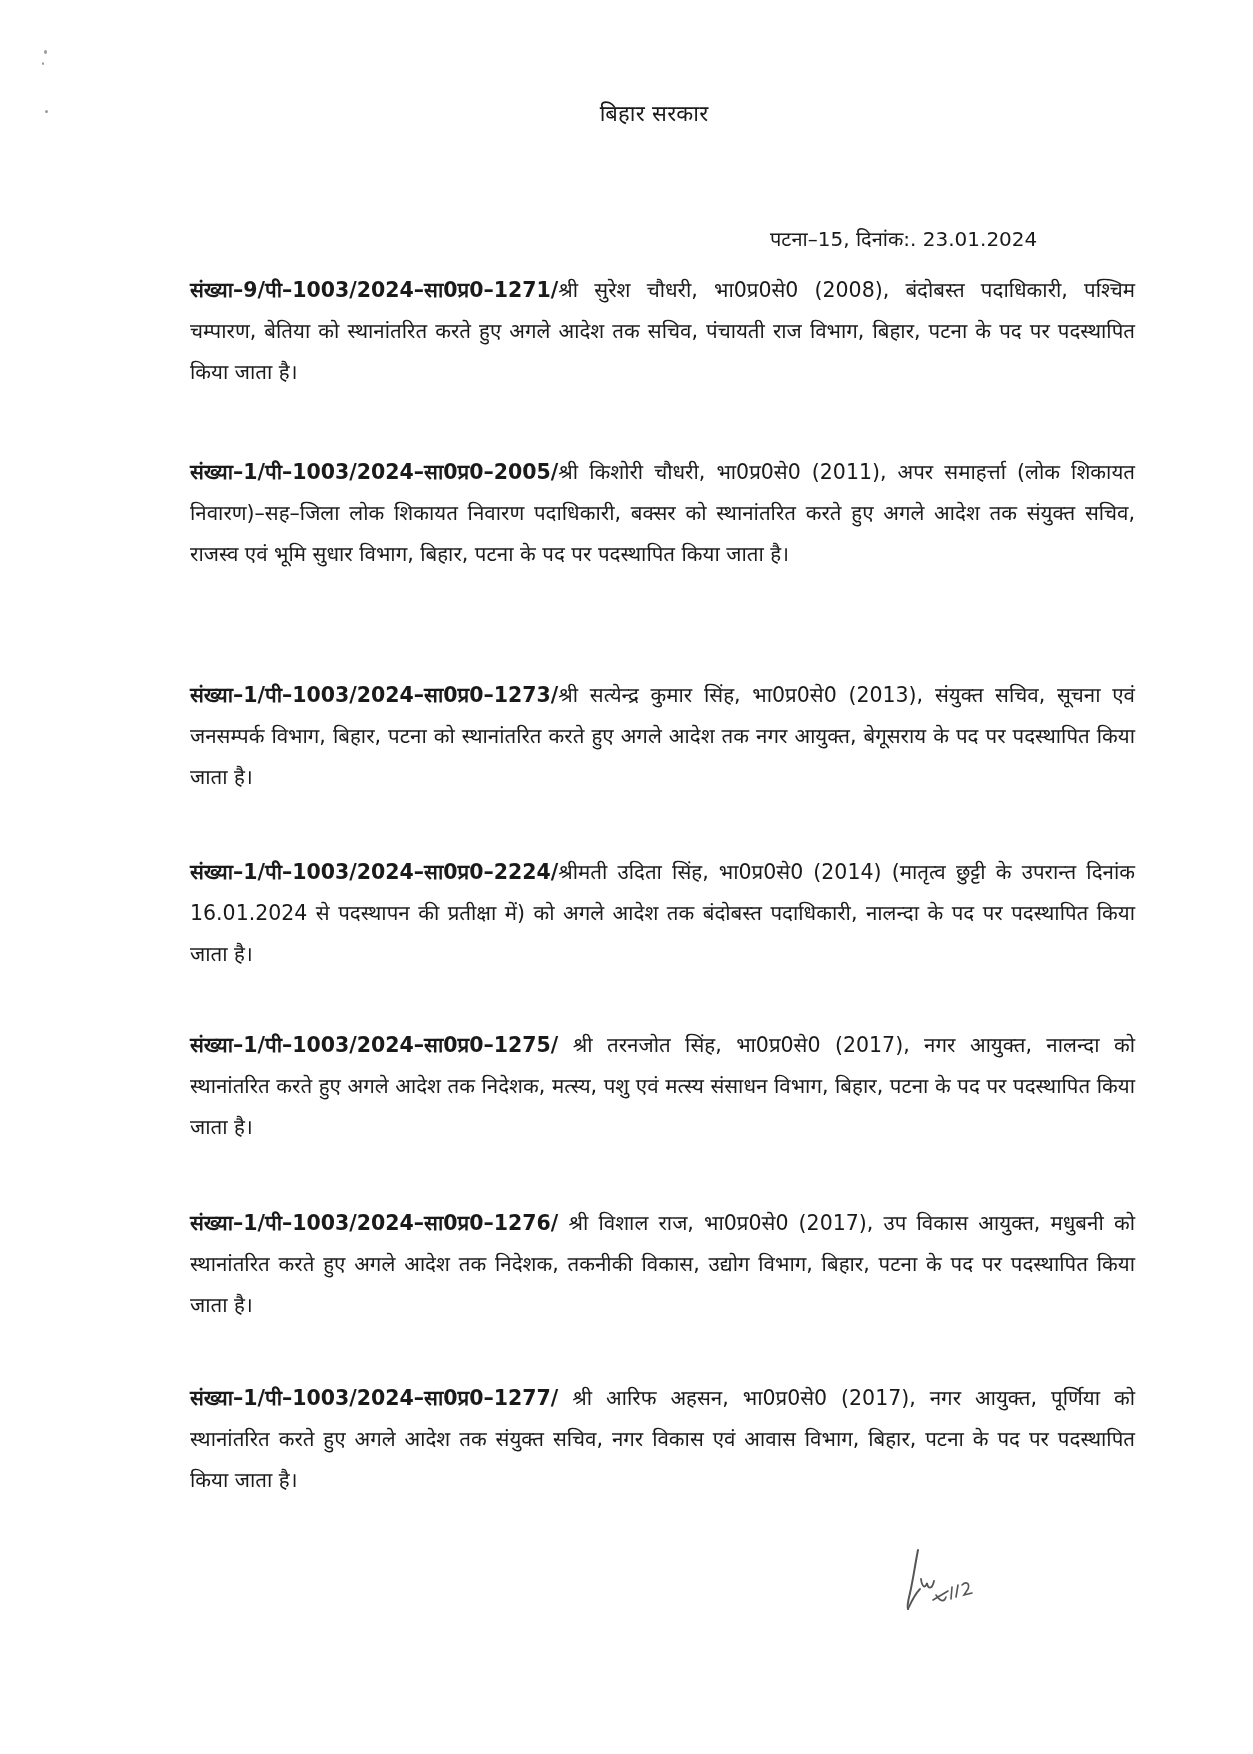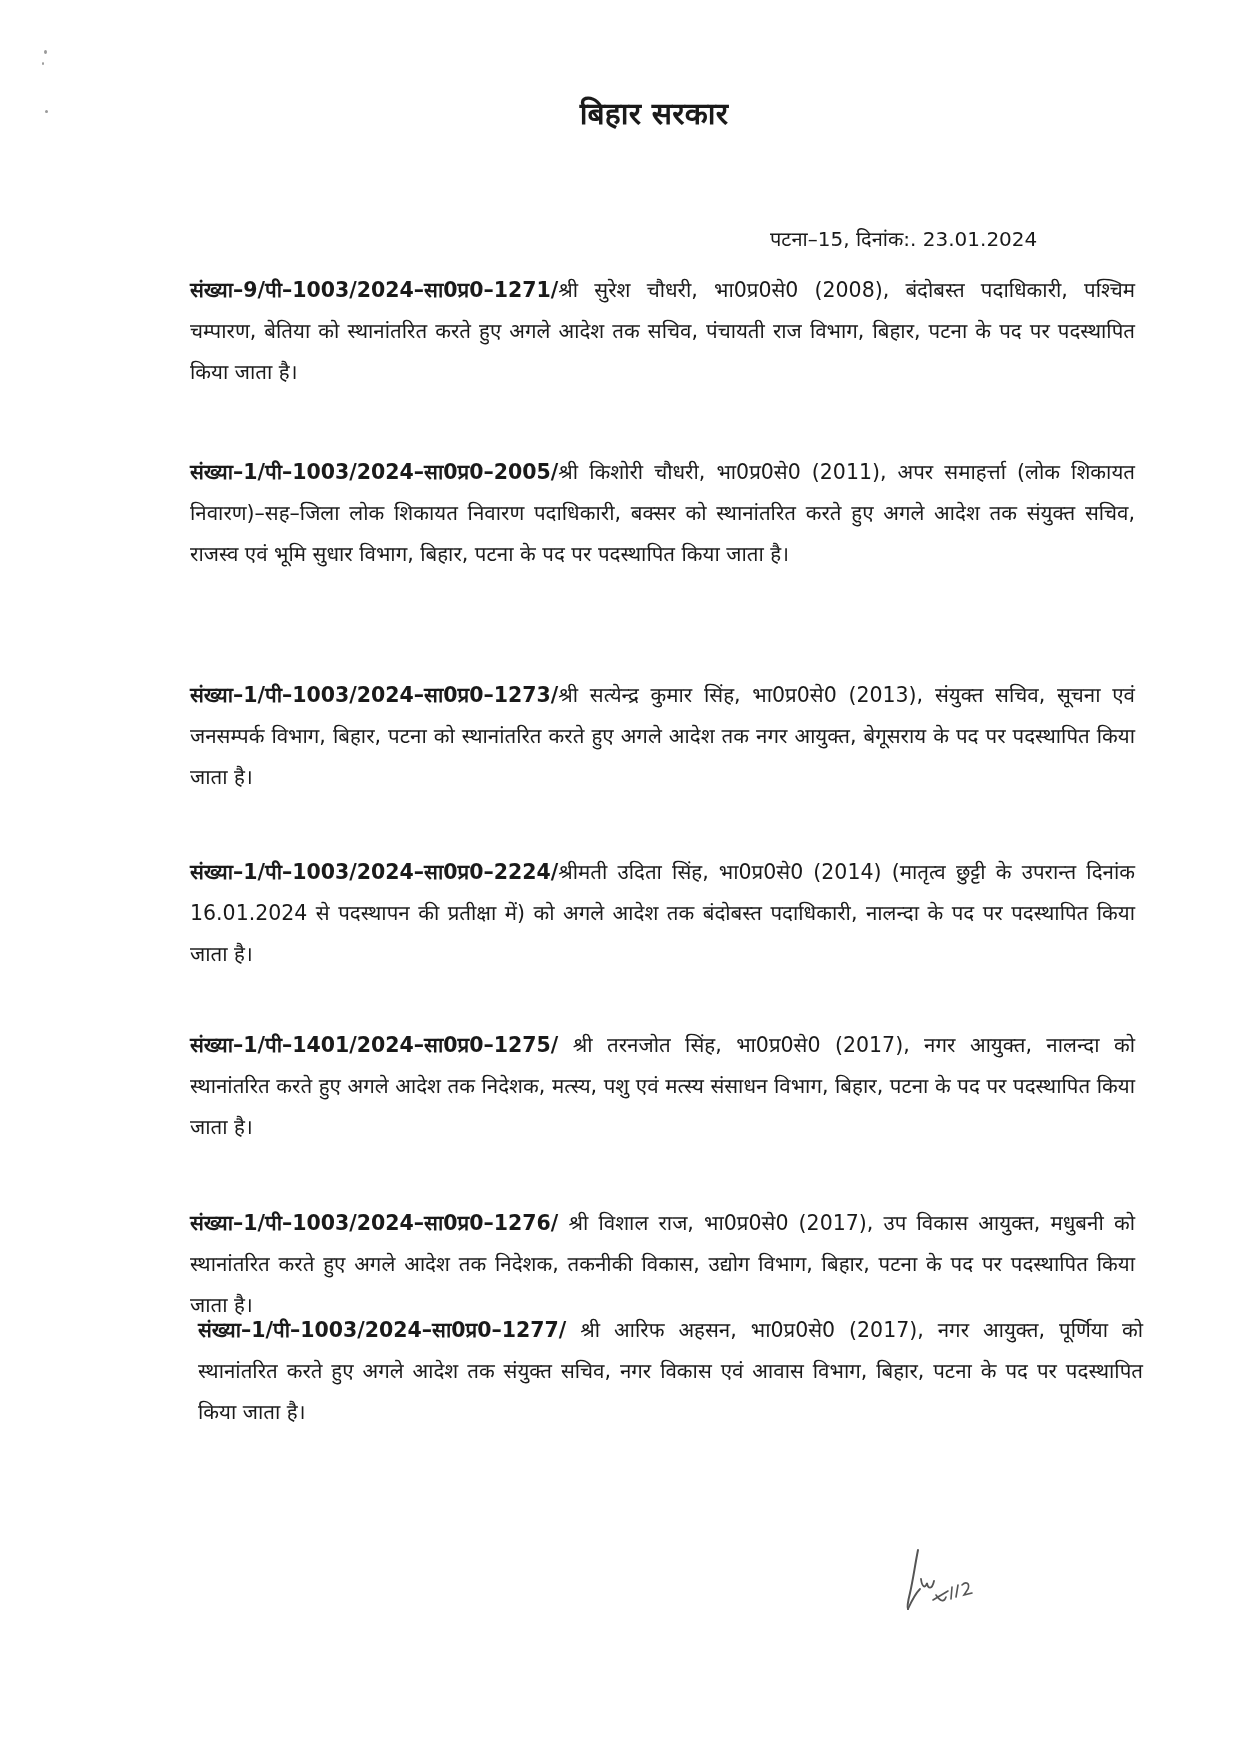--- a/index.html
+++ b/index.html
@@ -26,25 +26,24 @@
       background: #9a9a9a;
       border-radius: 50%;
     }
     .header {
       position: absolute;
       left: 0; top: 92px;
       width: 1253px;
       text-align: center;
     }
     .header-line {
-      font-size: 30px;
+      font-size: 22px;
       line-height: 44px;
       letter-spacing: 0.2px;
       margin-left: 55px;
-      font-weight: bold;
     }
     .header-title {
       display: inline-block;
       text-decoration: underline;
       text-underline-offset: 6px;
       text-decoration-thickness: 2px;
     }
     .dateline {
       position: absolute;
       left: 770px; top: 225px;
@@ -94,28 +93,28 @@
 
   <div class="notice" style="top:675px;">
     <span class="ref">संख्या–1/पी–1003/2024–सा0प्र0–1273/</span><span>श्री सत्येन्द्र कुमार सिंह, भा0प्र0से0 (2013), संयुक्त सचिव, सूचना एवं जनसम्पर्क विभाग, बिहार, पटना को स्थानांतरित करते हुए अगले आदेश तक नगर आयुक्त, बेगूसराय के पद पर पदस्थापित किया जाता है।</span>
   </div>
 
   <div class="notice" style="top:852px;">
     <span class="ref">संख्या–1/पी–1003/2024–सा0प्र0–2224/</span><span>श्रीमती उदिता सिंह, भा0प्र0से0 (2014) (मातृत्व छुट्टी के उपरान्त दिनांक 16.01.2024 से पदस्थापन की प्रतीक्षा में) को अगले आदेश तक बंदोबस्त पदाधिकारी, नालन्दा के पद पर पदस्थापित किया जाता है।</span>
   </div>
 
   <div class="notice" style="top:1025px;">
-    <span class="ref">संख्या–1/पी–1401/2024–सा0प्र0–1275/</span><span> श्री तरनजोत सिंह, भा0प्र0से0 (2017), नगर आयुक्त, नालन्दा को स्थानांतरित करते हुए अगले आदेश तक निदेशक, मत्स्य, पशु एवं मत्स्य संसाधन विभाग, बिहार, पटना के पद पर पदस्थापित किया जाता है।</span>
+    <span class="ref">संख्या–1/पी–1003/2024–सा0प्र0–1275/</span><span> श्री तरनजोत सिंह, भा0प्र0से0 (2017), नगर आयुक्त, नालन्दा को स्थानांतरित करते हुए अगले आदेश तक निदेशक, मत्स्य, पशु एवं मत्स्य संसाधन विभाग, बिहार, पटना के पद पर पदस्थापित किया जाता है।</span>
   </div>
 
   <div class="notice" style="top:1203px;">
     <span class="ref">संख्या–1/पी–1003/2024–सा0प्र0–1276/</span><span> श्री विशाल राज, भा0प्र0से0 (2017), उप विकास आयुक्त, मधुबनी को स्थानांतरित करते हुए अगले आदेश तक निदेशक, तकनीकी विकास, उद्योग विभाग, बिहार, पटना के पद पर पदस्थापित किया जाता है।</span>
   </div>
 
-  <div class="notice" style="top:1310px;margin-left:8px;">
+  <div class="notice" style="top:1378px;">
     <span class="ref">संख्या–1/पी–1003/2024–सा0प्र0–1277/</span><span> श्री आरिफ अहसन, भा0प्र0से0 (2017), नगर आयुक्त, पूर्णिया को स्थानांतरित करते हुए अगले आदेश तक संयुक्त सचिव, नगर विकास एवं आवास विभाग, बिहार, पटना के पद पर पदस्थापित किया जाता है।</span>
   </div>
 
   <div class="signature">
     <svg width="140" height="80" viewBox="0 0 140 80" xmlns="http://www.w3.org/2000/svg">
       <path d="M30 5 C 27 20, 25 35, 22 48 C 20 56, 19 62, 20 64" stroke="#555" stroke-width="2" fill="none" stroke-linecap="round"></path>
       <path d="M20 64 C 24 55, 28 48, 32 44" stroke="#555" stroke-width="1.8" fill="none" stroke-linecap="round"></path>
       <path d="M33 34 C 34 42, 37 44, 39 38 C 40 44, 44 45, 46 36" stroke="#555" stroke-width="1.8" fill="none" stroke-linecap="round"></path>
       <path d="M45 55 L 60 46 M 48 50 C 52 56, 56 58, 58 52" stroke="#555" stroke-width="1.6" fill="none" stroke-linecap="round"></path>
       <path d="M64 42 L 63 54 M 70 40 L 68 52" stroke="#555" stroke-width="1.6" fill="none" stroke-linecap="round"></path>

